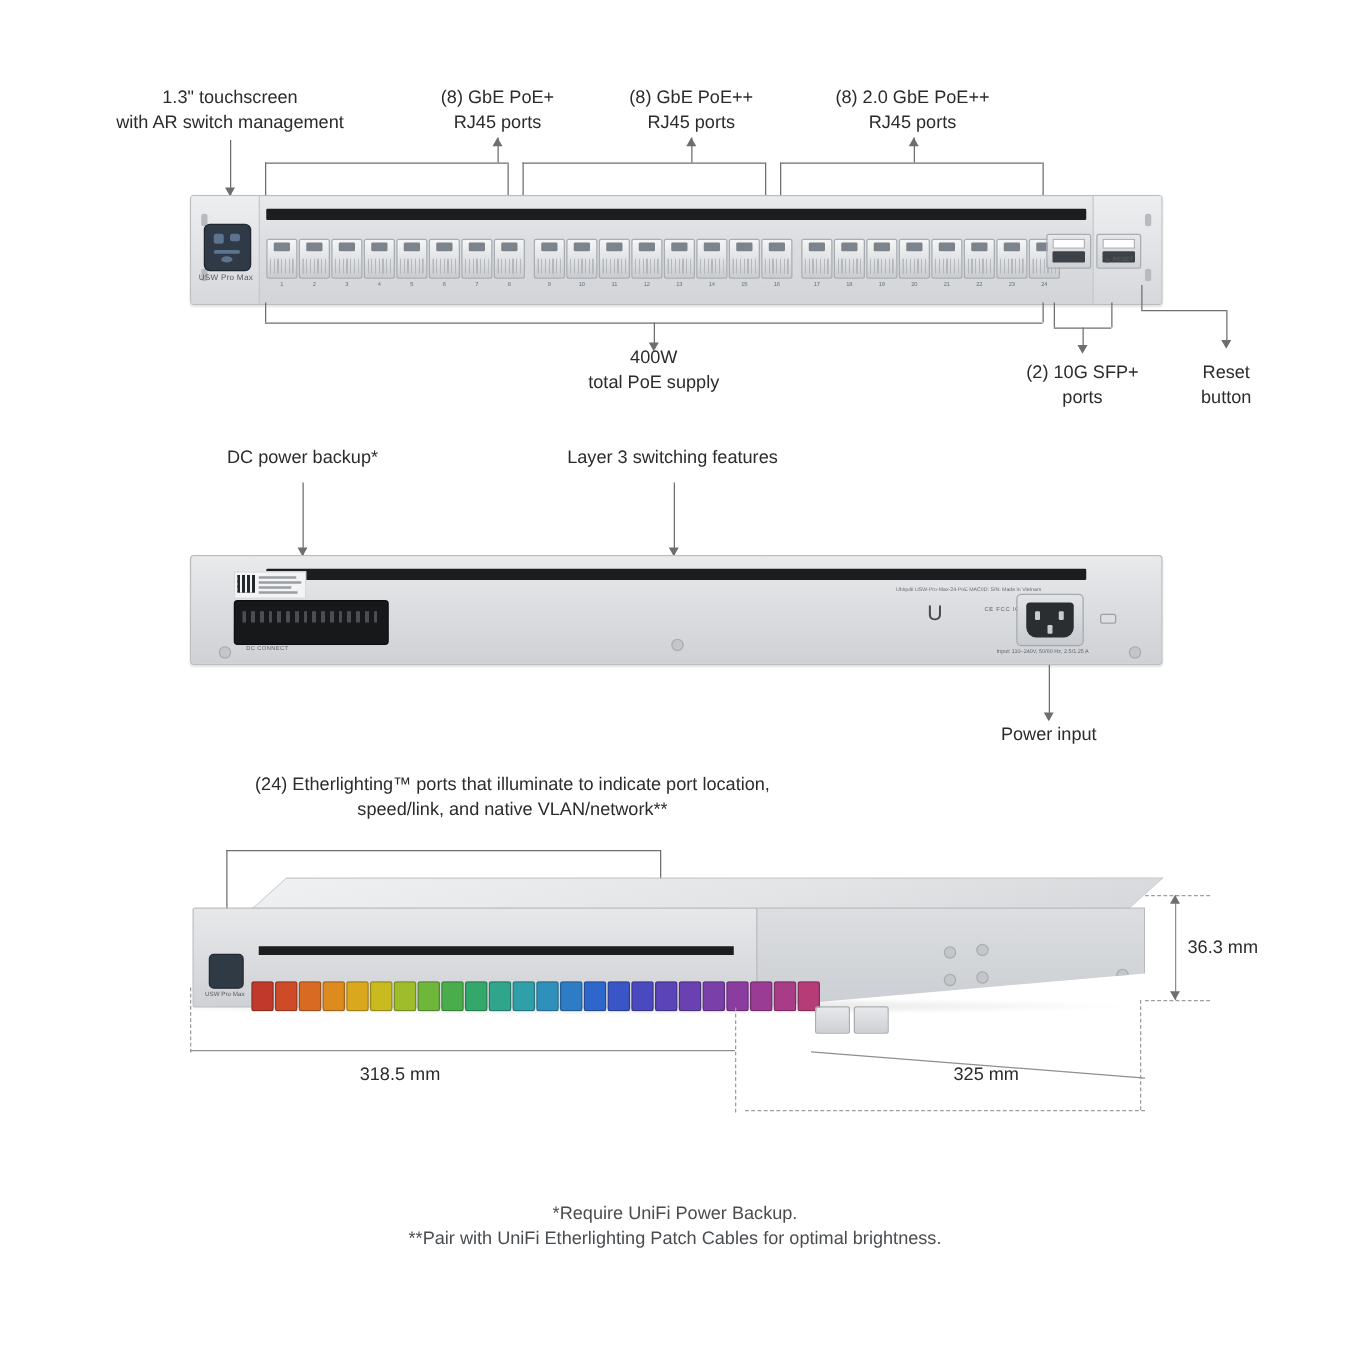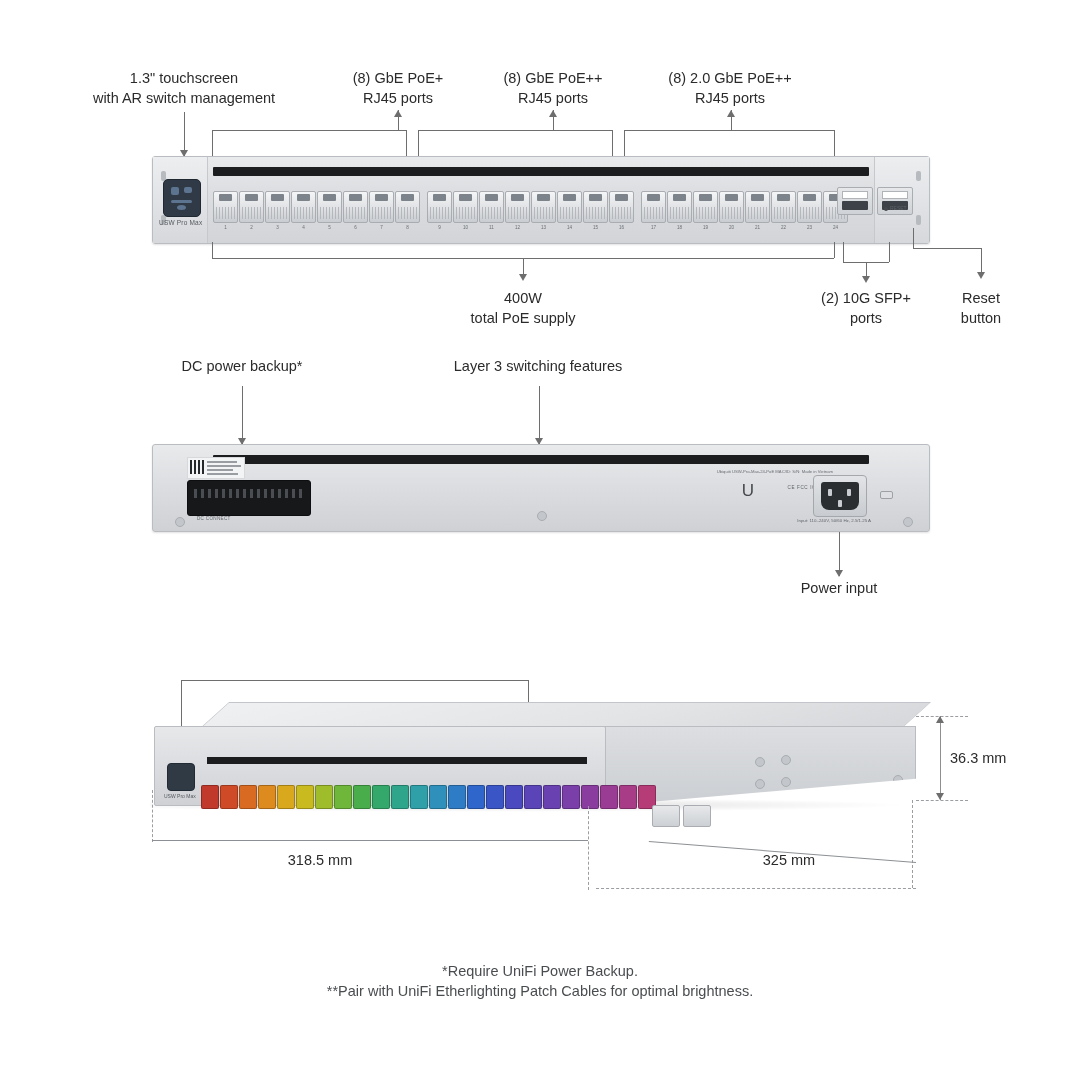--- a/index.html
+++ b/index.html
@@ -239,21 +239,21 @@
       <div class="sfp"></div>
     </div>
     <div class="resetdot"><b></b><span>RESET</span></div>
   </div>
 
   <div class="leader hline" style="left:212px;top:258px;width:622px;"></div>
   <div class="leader vline" style="left:212px;top:242px;height:16px;"></div>
   <div class="leader vline" style="left:834px;top:242px;height:16px;"></div>
   <div class="leader vline" style="left:523px;top:258px;height:20px;"></div>
   <div class="arrow-down" style="left:518.5px;top:274px;"></div>
-  <div class="lbl" style="left:423px;top:288px;width:200px;">400W
+  <div class="lbl" style="left:423px;top:276px;width:200px;">400W
 total PoE supply</div>
 
   <div class="leader vline" style="left:843px;top:242px;height:20px;"></div>
   <div class="leader vline" style="left:889px;top:242px;height:20px;"></div>
   <div class="leader hline" style="left:843px;top:262px;width:46px;"></div>
   <div class="leader vline" style="left:866px;top:262px;height:18px;"></div>
   <div class="arrow-down" style="left:861.5px;top:276px;"></div>
   <div class="lbl" style="left:786px;top:288px;width:160px;">(2) 10G SFP+
 ports</div>
 
@@ -306,20 +306,22 @@
 
     <div class="screwdot" style="left:384px;top:66px;"></div>
     <div class="screwdot" style="left:22px;top:72px;"></div>
     <div class="screwdot" style="right:16px;top:72px;"></div>
   </div>
 
   <div class="leader vline" style="left:839px;top:532px;height:44px;"></div>
   <div class="arrow-down" style="left:834.5px;top:570px;"></div>
   <div class="lbl" style="left:739px;top:578px;width:200px;">Power input</div>
 
+  <div class="lbl" style="left:110px;top:618px;width:600px;">(24) Etherlighting™ ports that illuminate to indicate port location,
+speed/link, and native VLAN/network**</div>
   <div class="leader hline" style="left:181px;top:680px;width:347px;"></div>
   <div class="leader vline" style="left:181px;top:680px;height:80px;"></div>
   <div class="leader vline" style="left:528px;top:680px;height:118px;"></div>
 
   <div class="iso">
     <div class="isoshadow"></div>
     <div class="top"></div>
     <div class="faceside">
       <div class="screwdot" style="left:150px;top:30px;"></div>
       <div class="screwdot" style="left:176px;top:28px;"></div>

